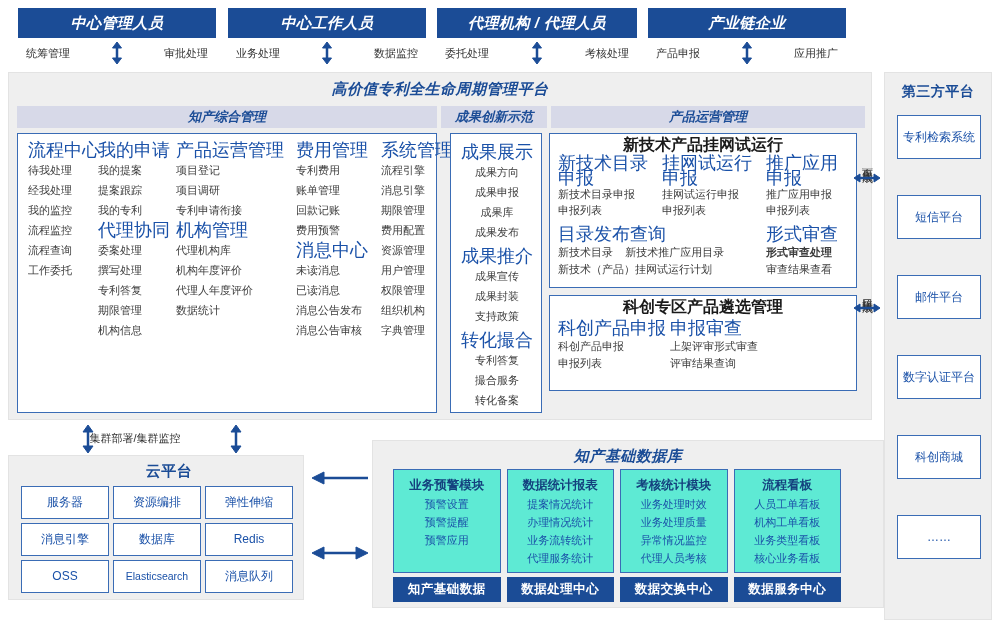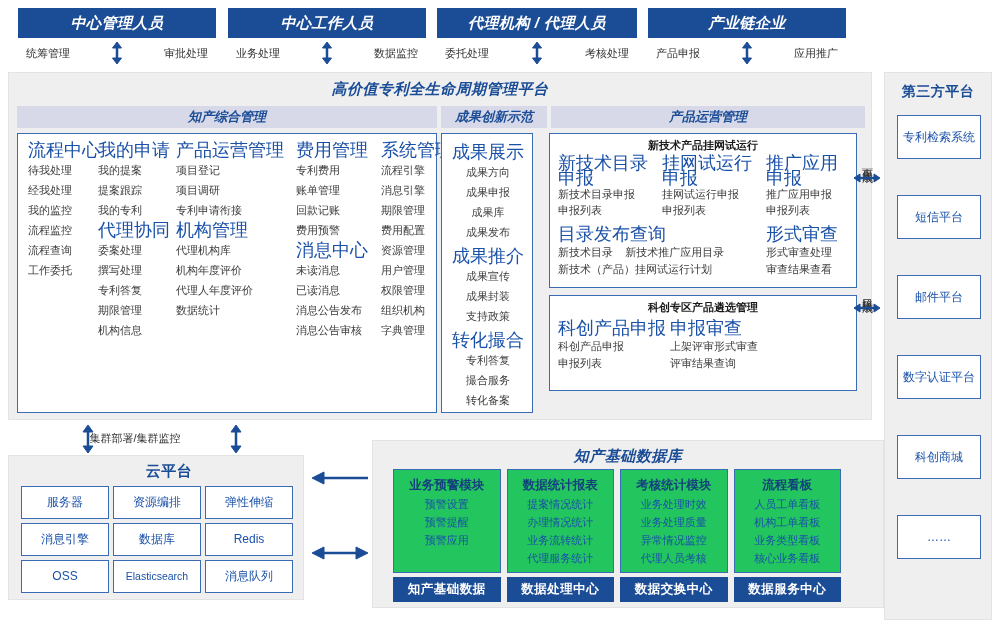--- a/index.html
+++ b/index.html
@@ -69,21 +69,21 @@
   }
   .col-item {
     font-size:11px; color:#3c3c3c; white-space:nowrap; line-height:20px;
   }
 
   
   .sub-box {
     position:absolute; background:#fff; border:1px solid var(--border-blue);
   }
   .sub-box-title {
-    text-align:center; font-size:11px; font-weight:bold; color:#1a1a1a;
+    text-align:center; font-size:16px; font-weight:bold; color:#1a1a1a;
     line-height:18px; padding-top:2px;
   }
 
   
   .integ { position:absolute; left:852px; top:150px; width:30px; }
   .integ-grp { position:absolute; width:30px; text-align:center; }
   .integ-lbl {
     font-size:11px; color:#333; writing-mode: vertical-rl; text-orientation: upright;
     letter-spacing:1px; display:inline-block; line-height:13px;
   }
@@ -137,21 +137,21 @@
   }
   .db-title {
     text-align:center; font-size:15px; font-weight:bold; font-style:italic;
     color: var(--navy); padding-top:6px; letter-spacing:.5px;
   }
   .db-cols {
     position:absolute; left:20px; top:28px; width:448px;
     display:grid; grid-template-columns: repeat(4, 1fr); gap:6px;
   }
   .db-col-top {
-    background:#22c55e; border:1.5px solid var(--border-blue);
+    background:#5eead4; border:1.5px solid var(--border-blue);
     height:104px; padding-top:5px;
   }
   .db-col-head {
     text-align:center; font-size:12.5px; font-weight:bold; color:#14417e;
     line-height:20px;
   }
   .db-col-item {
     text-align:center; font-size:11px; color: var(--blue-txt); line-height:18px;
   }
   .db-foot {
@@ -287,21 +287,21 @@
           <div class="col-item">费用配置</div>
           <div class="col-item">资源管理</div>
           <div class="col-item">用户管理</div>
           <div class="col-item">权限管理</div>
           <div class="col-item">组织机构</div>
           <div class="col-item">字典管理</div>
         </div>
       </div>
   </div>
 
-  <div class="panel-box" style="left:432px; top:60px; width:92px; height:280px;">
+  <div class="panel-box" style="left:441px; top:60px; width:92px; height:280px;">
     <div id="innoCols" style="position:absolute; left:0; top:4px; width:92px;">
         <div class="col-title" style="text-align:center;padding-top:4px;">成果展示</div>
         <div class="col-item" style="text-align:center;">成果方向</div>
         <div class="col-item" style="text-align:center;">成果申报</div>
         <div class="col-item" style="text-align:center;">成果库</div>
         <div class="col-item" style="text-align:center;">成果发布</div>
         <div class="col-title" style="text-align:center;padding-top:4px;">成果推介</div>
         <div class="col-item" style="text-align:center;">成果宣传</div>
         <div class="col-item" style="text-align:center;">成果封装</div>
         <div class="col-item" style="text-align:center;">支持政策</div>
@@ -332,21 +332,21 @@
         </div>
       </div>
     <div id="opsRow2" style="position:absolute; left:8px; top:90px; width:294px; height:60px;">
         <div class="colgrp" style="left: 0px;">
           <div class="col-title">目录发布查询</div>
           <div class="col-item" style="line-height:17px;white-space:pre;">新技术目录    新技术推广应用目录</div>
           <div class="col-item" style="line-height:17px;white-space:pre;">新技术（产品）挂网试运行计划</div>
         </div>
         <div class="colgrp" style="left: 208px;">
           <div class="col-title">形式审查</div>
-          <div class="col-item" style="line-height:17px;white-space:pre;">形式审查处理</div>
+          <div class="col-item" style="line-height:17px;white-space:pre;font-weight:bold;">形式审查处理</div>
           <div class="col-item" style="line-height:17px;white-space:pre;">审查结果查看</div>
         </div>
       </div>
   </div>
 
   <div class="sub-box" style="left:540px; top:222px; width:308px; height:96px;">
     <div class="sub-box-title">科创专区产品遴选管理</div>
     <div id="opsSel" style="position:absolute; left:8px; top:22px; width:294px; height:68px;">
         <div class="colgrp" style="left: 0px;">
           <div class="col-title">科创产品申报</div>

